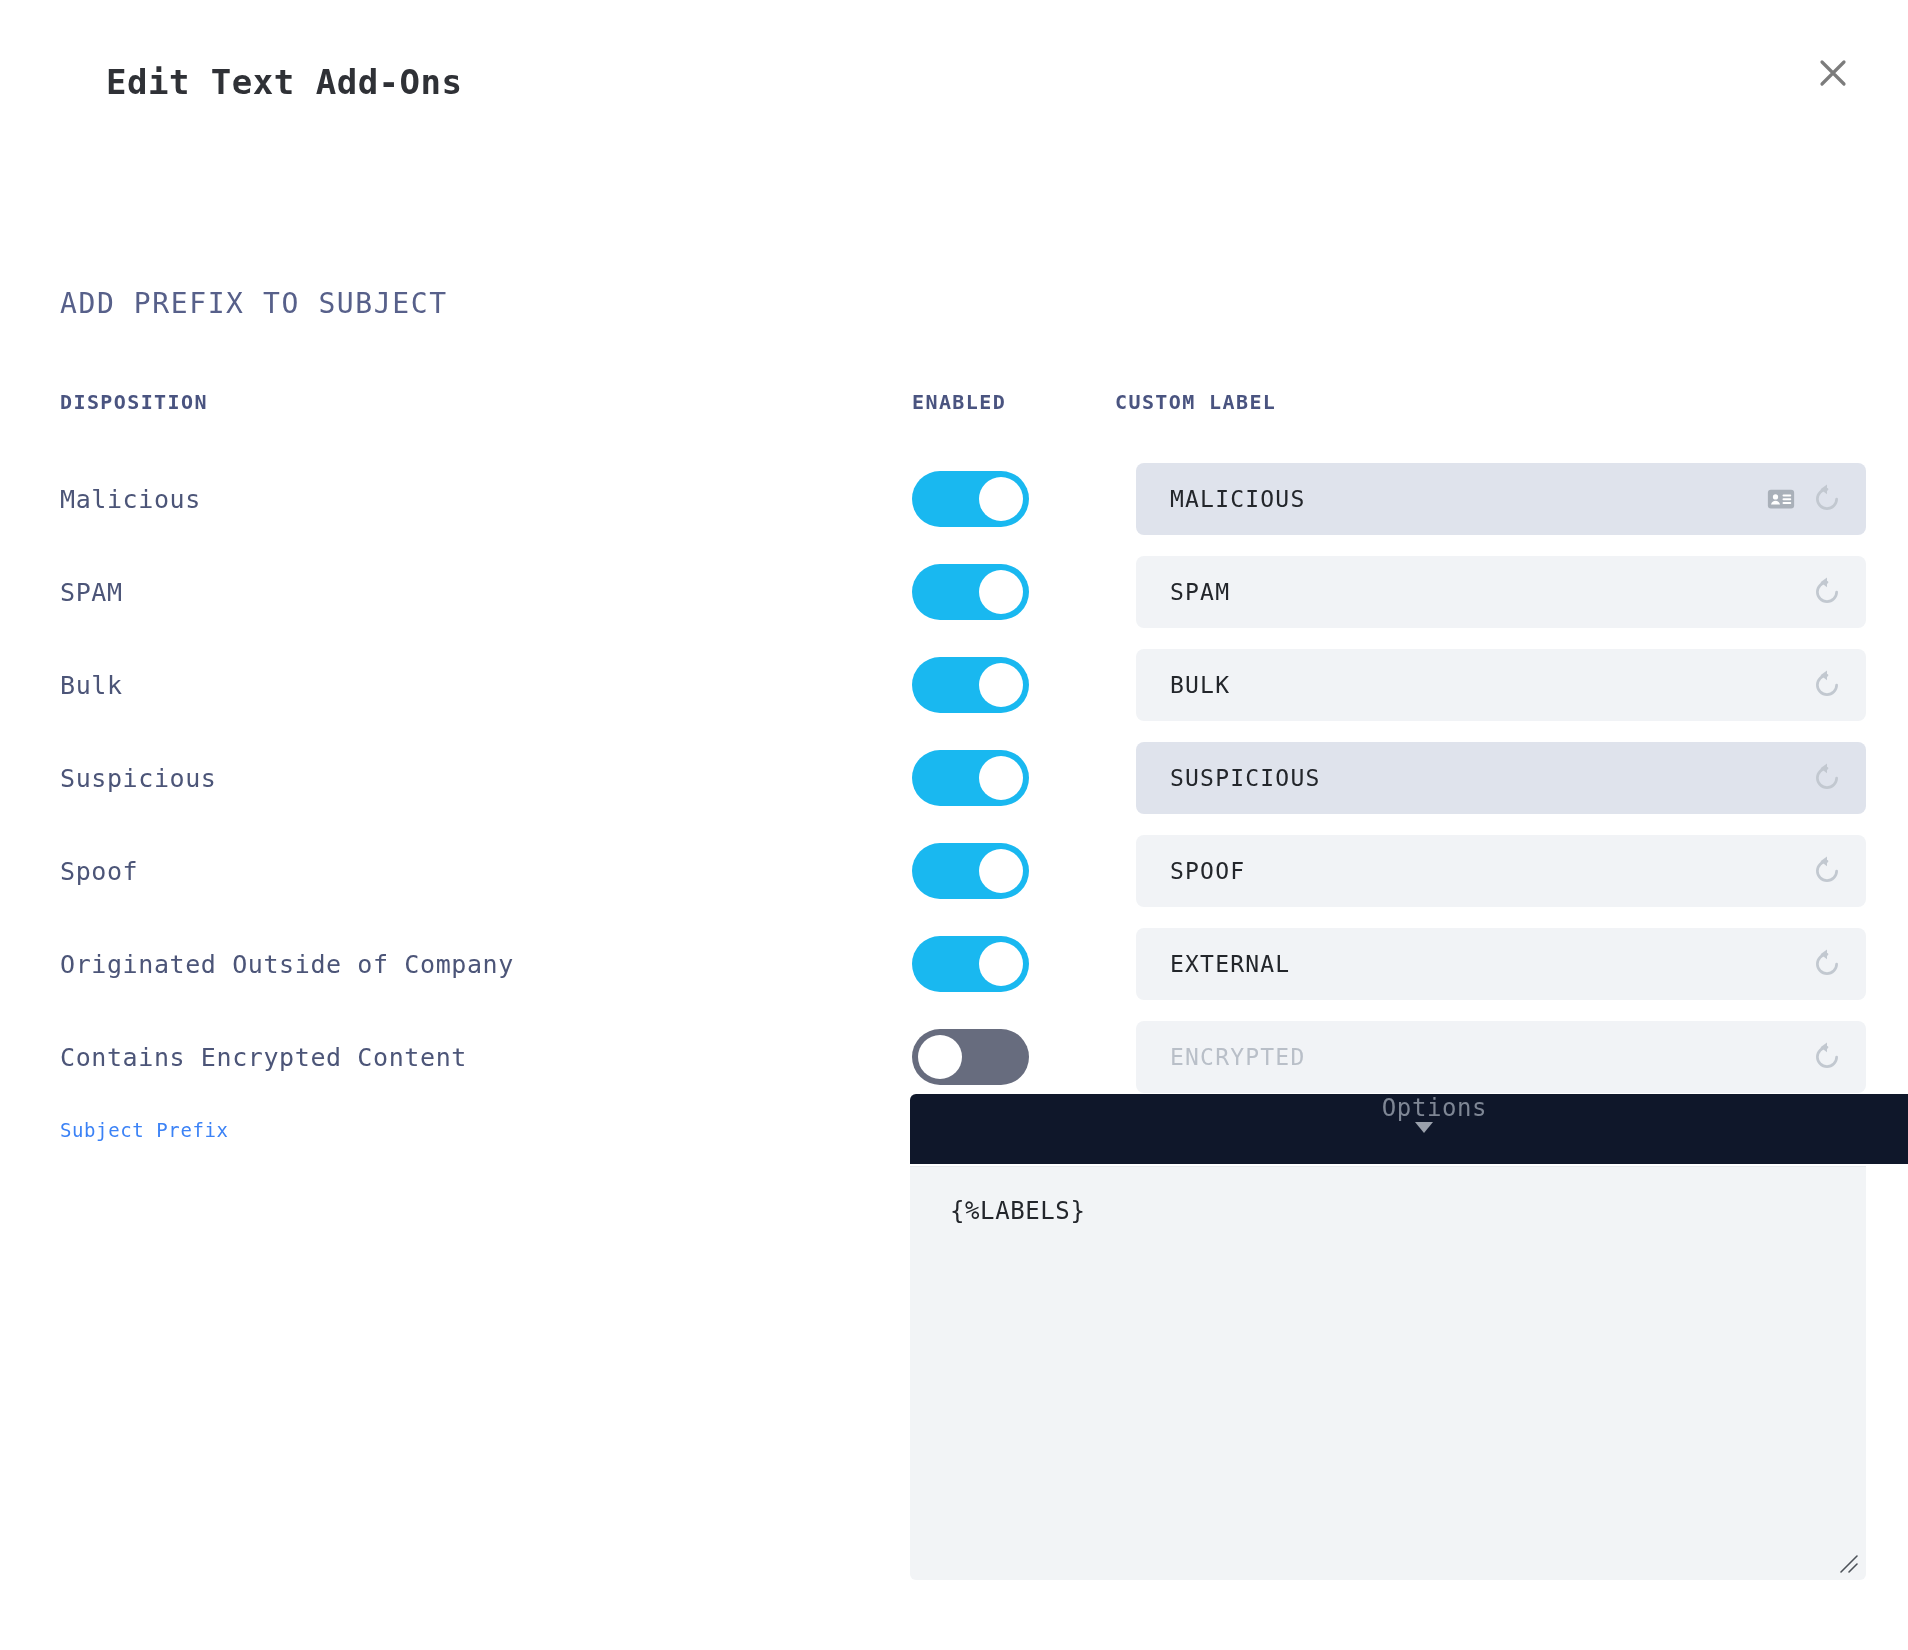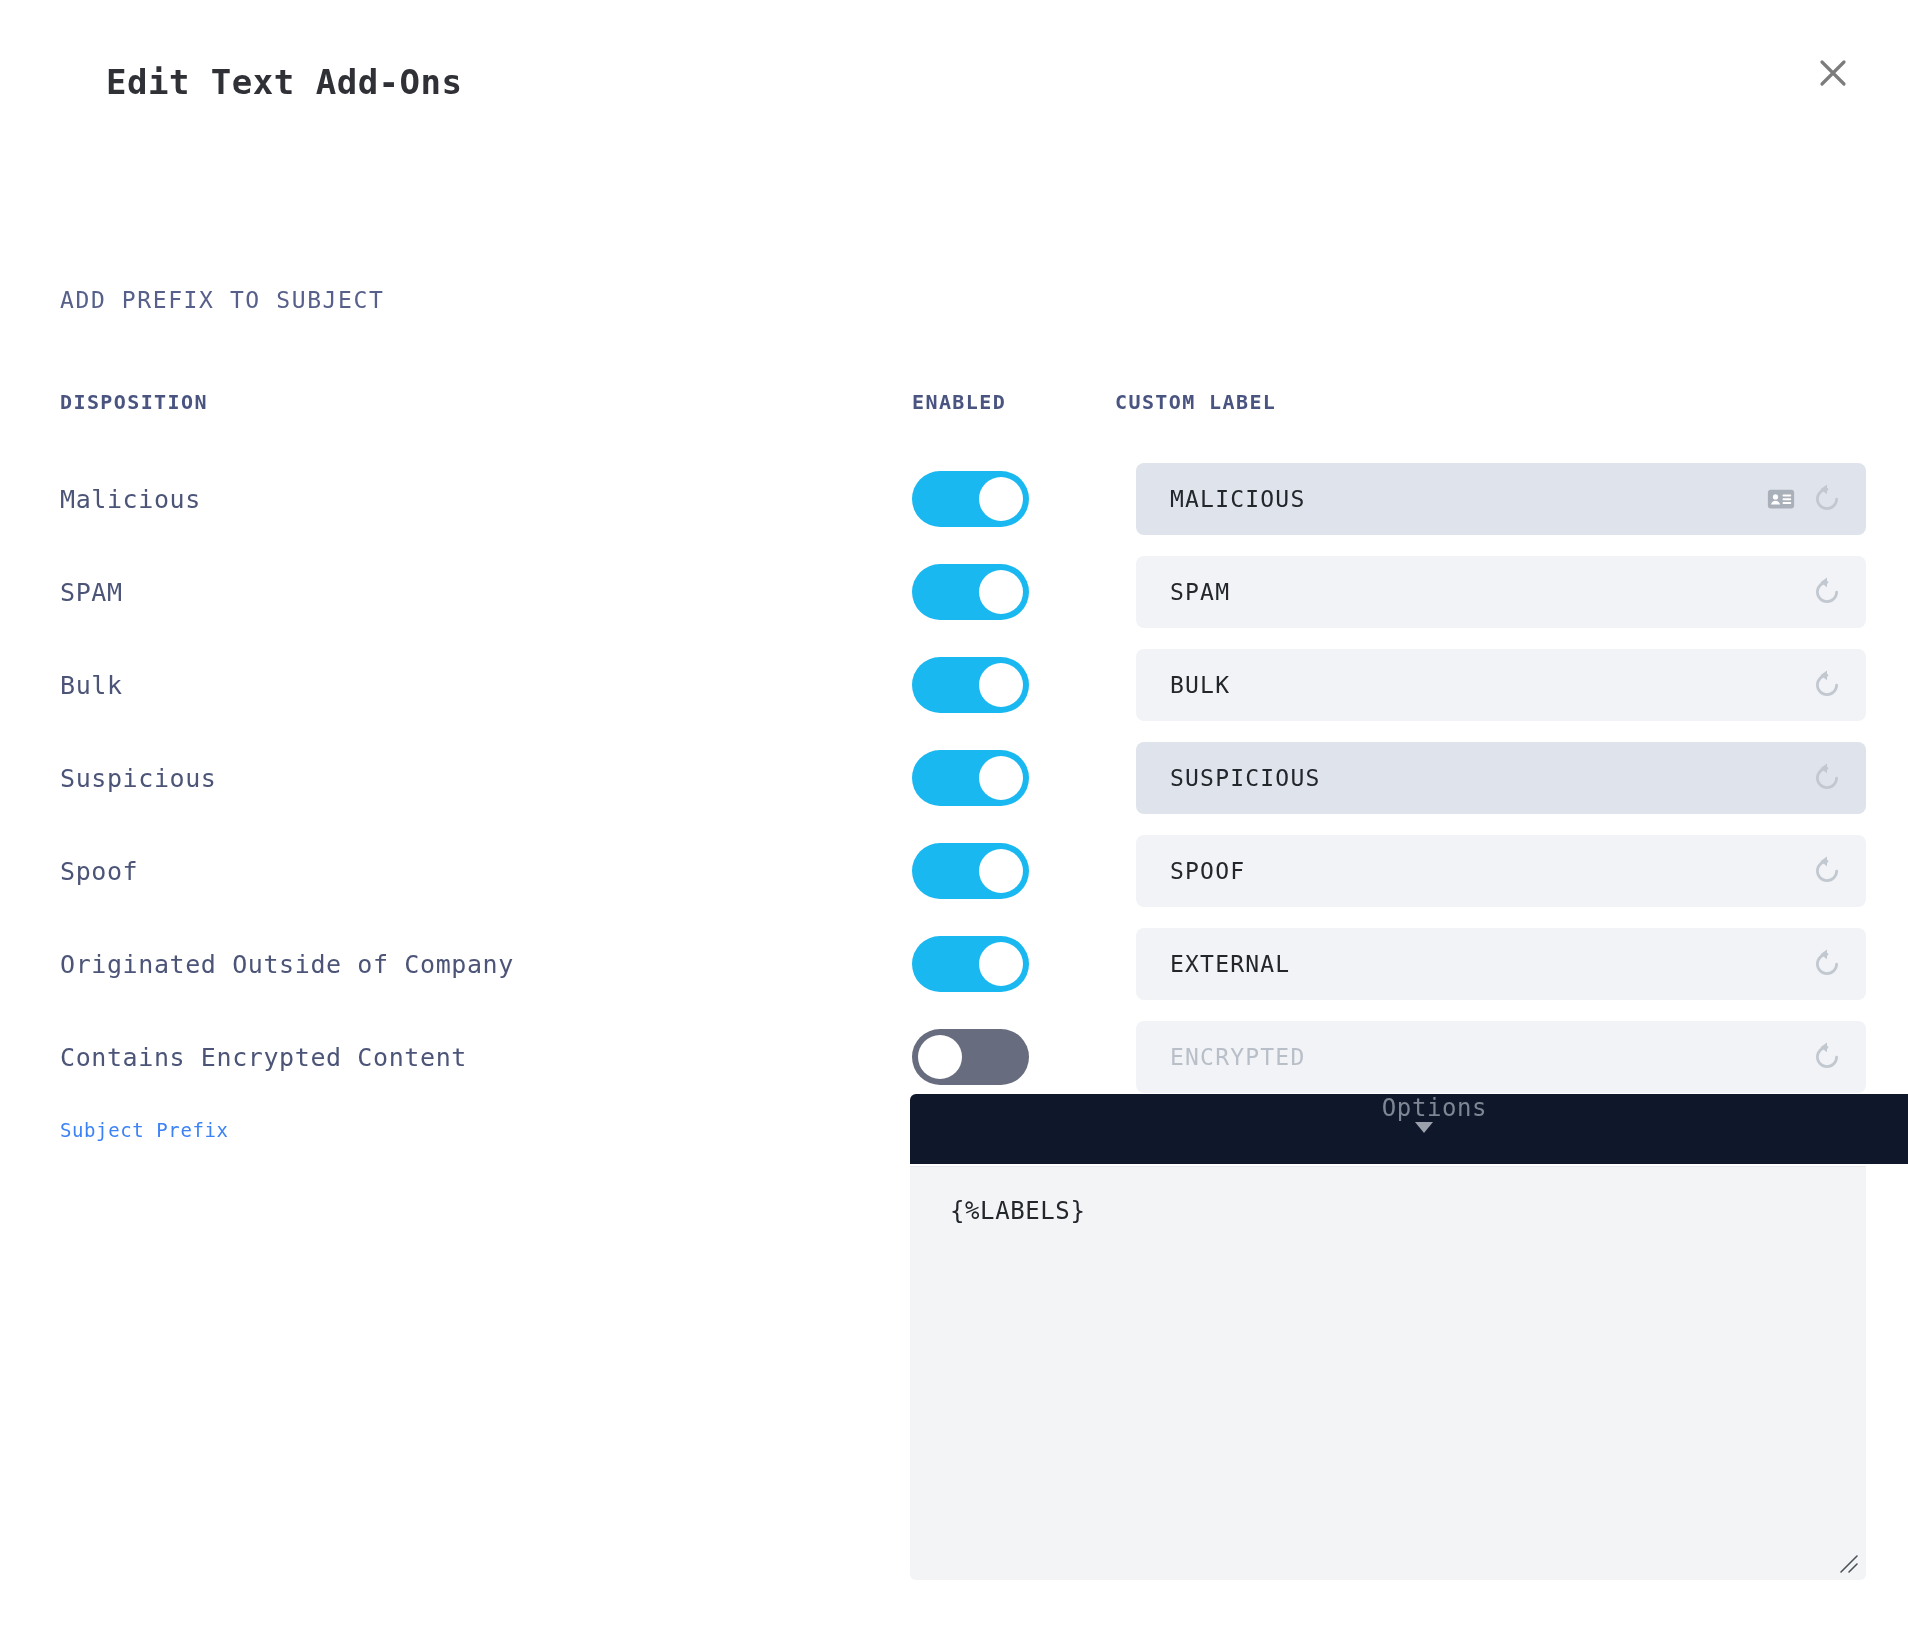--- a/index.html
+++ b/index.html
@@ -43,21 +43,21 @@
     justify-content: center;
     cursor: pointer;
   }
   .close-button svg { display: block; }
 
   
   .section-header {
     position: absolute;
     left: 60px;
     top: 287px;
-    font-size: 23px;
+    font-size: 28px;
     letter-spacing: 1.6px;
     color: #57608a;
     white-space: nowrap;
   }
 
   
   .col-headers {
     position: absolute;
     left: 0;
     top: 390px;

